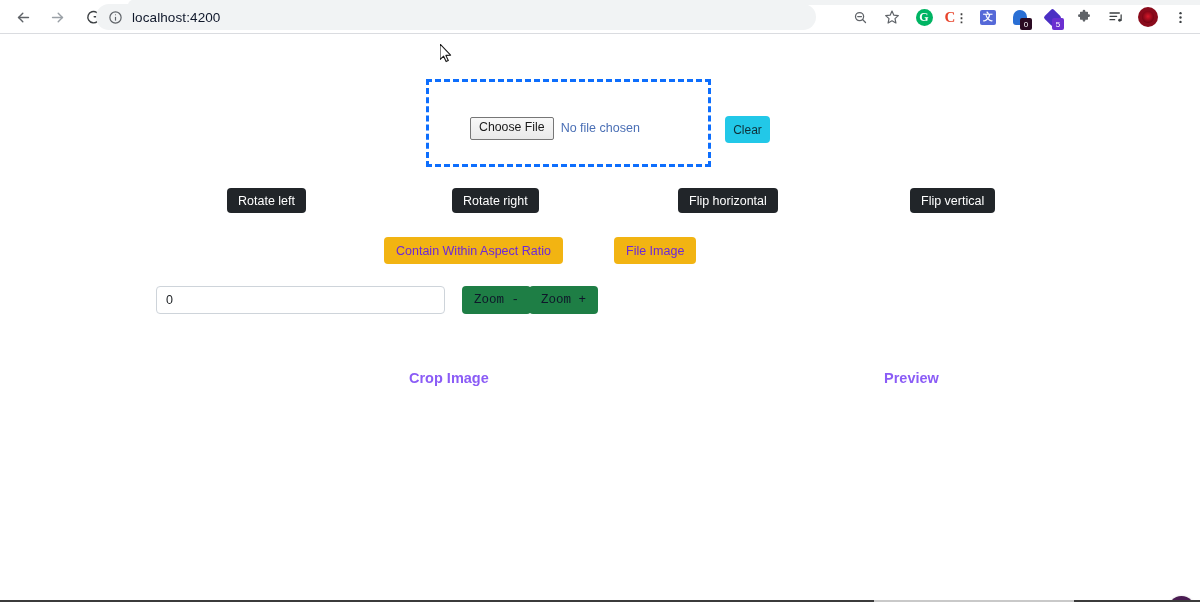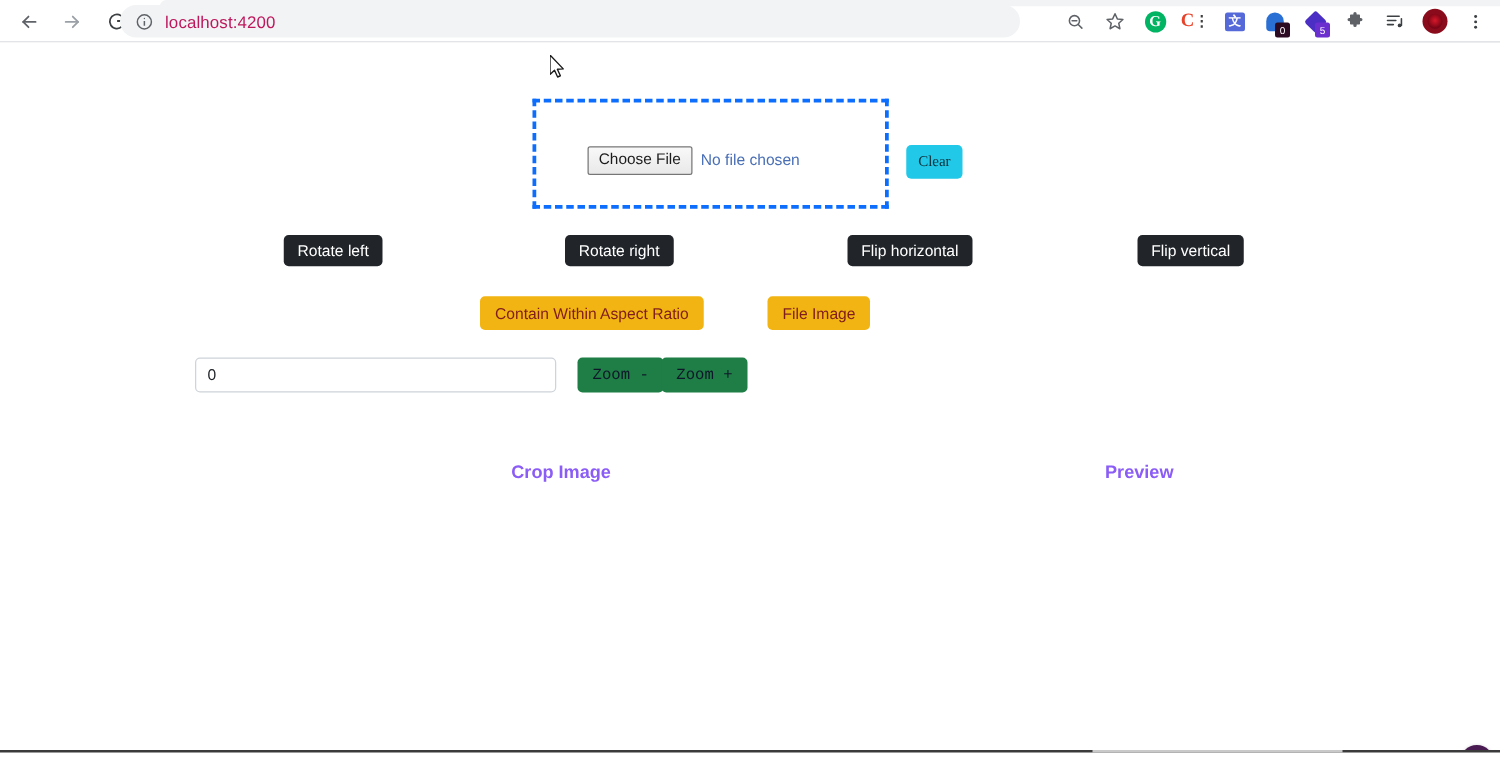--- a/index.html
+++ b/index.html
@@ -54,21 +54,21 @@
   #site-info-icon {
     margin-left: 12px;
     width: 15px; height: 15px;
     display: flex; align-items: center; justify-content: center;
     color: #5f6368;
     flex: 0 0 auto;
   }
   #omnibox-url {
     margin-left: 9px;
     font-size: 13.5px;
-    color: #be185d;
+    color: #0f172a;
     letter-spacing: 0.1px;
     white-space: nowrap;
   }
 
   #toolbar-right {
     position: absolute; right: 0; top: 2px;
     height: 30px;
     display: flex; align-items: center;
   }
   .tb-icon {
@@ -169,21 +169,21 @@
     white-space: nowrap;
   }
 
   #clear-button {
     position: absolute; left: 725px; top: 82px;
     width: 45px; height: 27px;
     background: #22c8e8;
     border: none; border-radius: 4px;
     color: #0f2f38;
     font-size: 12px;
-    font-family: Liberation Serif, serif;
+    font-family: Liberation Sans, sans-serif;
     display: flex; align-items: center; justify-content: center;
     cursor: pointer;
   }
 
   .btn-dark {
     position: absolute;
     background: #212529;
     color: #ffffff;
     border: none; border-radius: 4px;
     font-size: 12.5px;
@@ -195,21 +195,21 @@
     cursor: pointer;
   }
   #btn-rotate-left    { left: 227px; top: 154px; }
   #btn-rotate-right   { left: 452px; top: 154px; }
   #btn-flip-horizontal{ left: 678px; top: 154px; }
   #btn-flip-vertical  { left: 910px; top: 154px; }
 
   .btn-warning {
     position: absolute;
     background: #f2b412;
-    color: #7f1d1d;
+    color: #6d28d9;
     border: none; border-radius: 4px;
     font-size: 12.5px;
     font-family: "Liberation Sans", sans-serif;
     height: 27px;
     display: flex; align-items: center; justify-content: center;
     padding: 0 12px;
     white-space: nowrap;
     cursor: pointer;
   }
   #btn-contain-aspect { left: 384px; top: 203px; }

